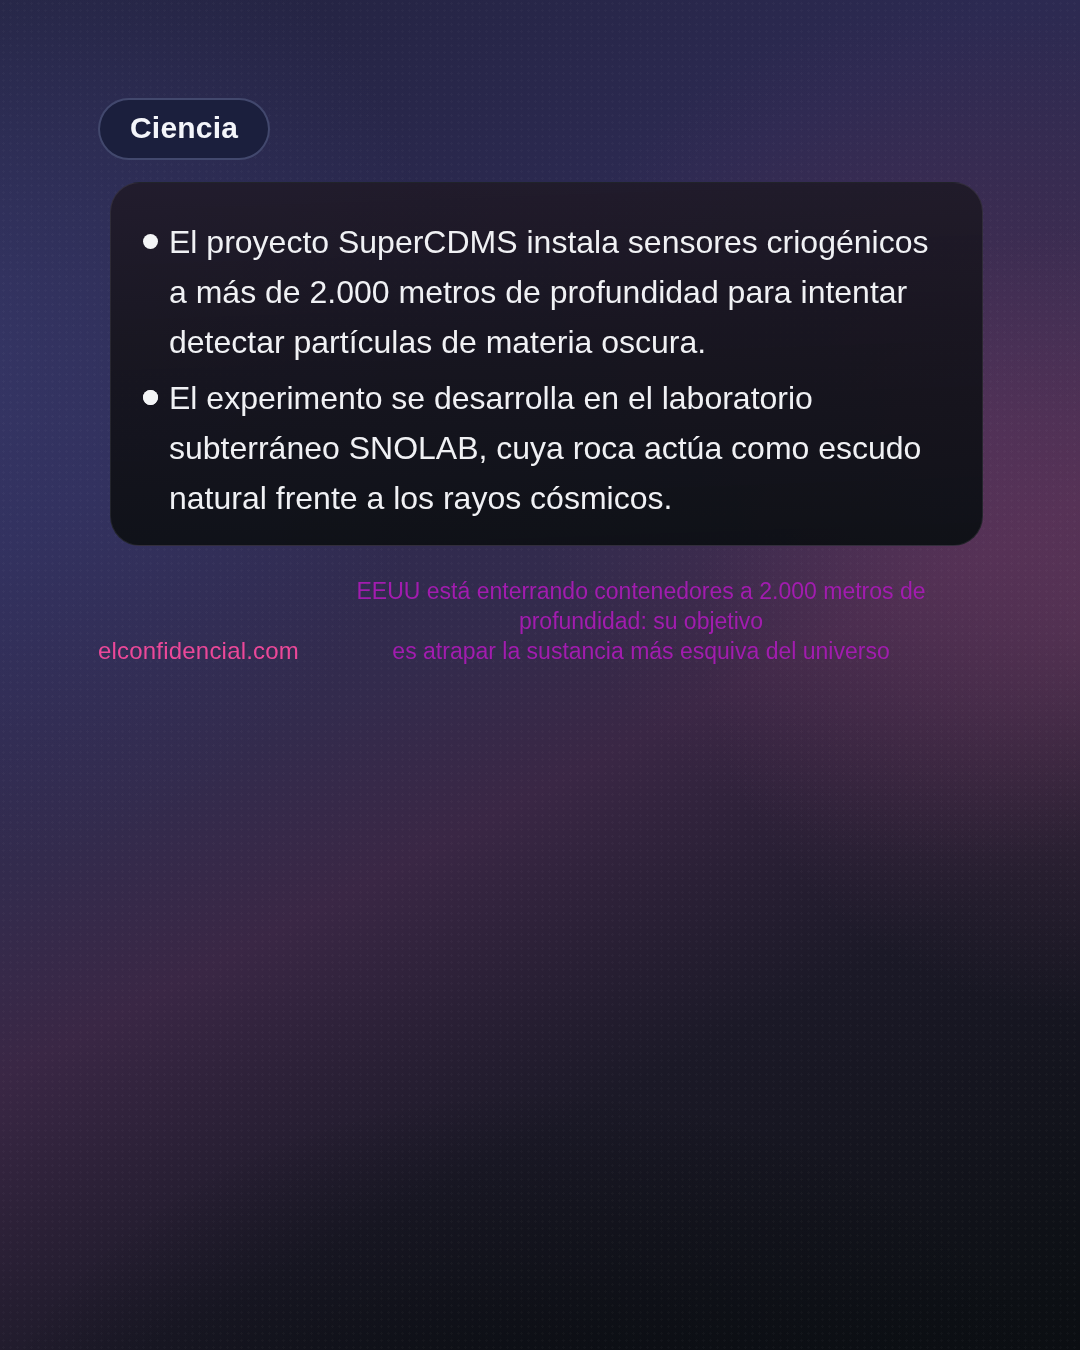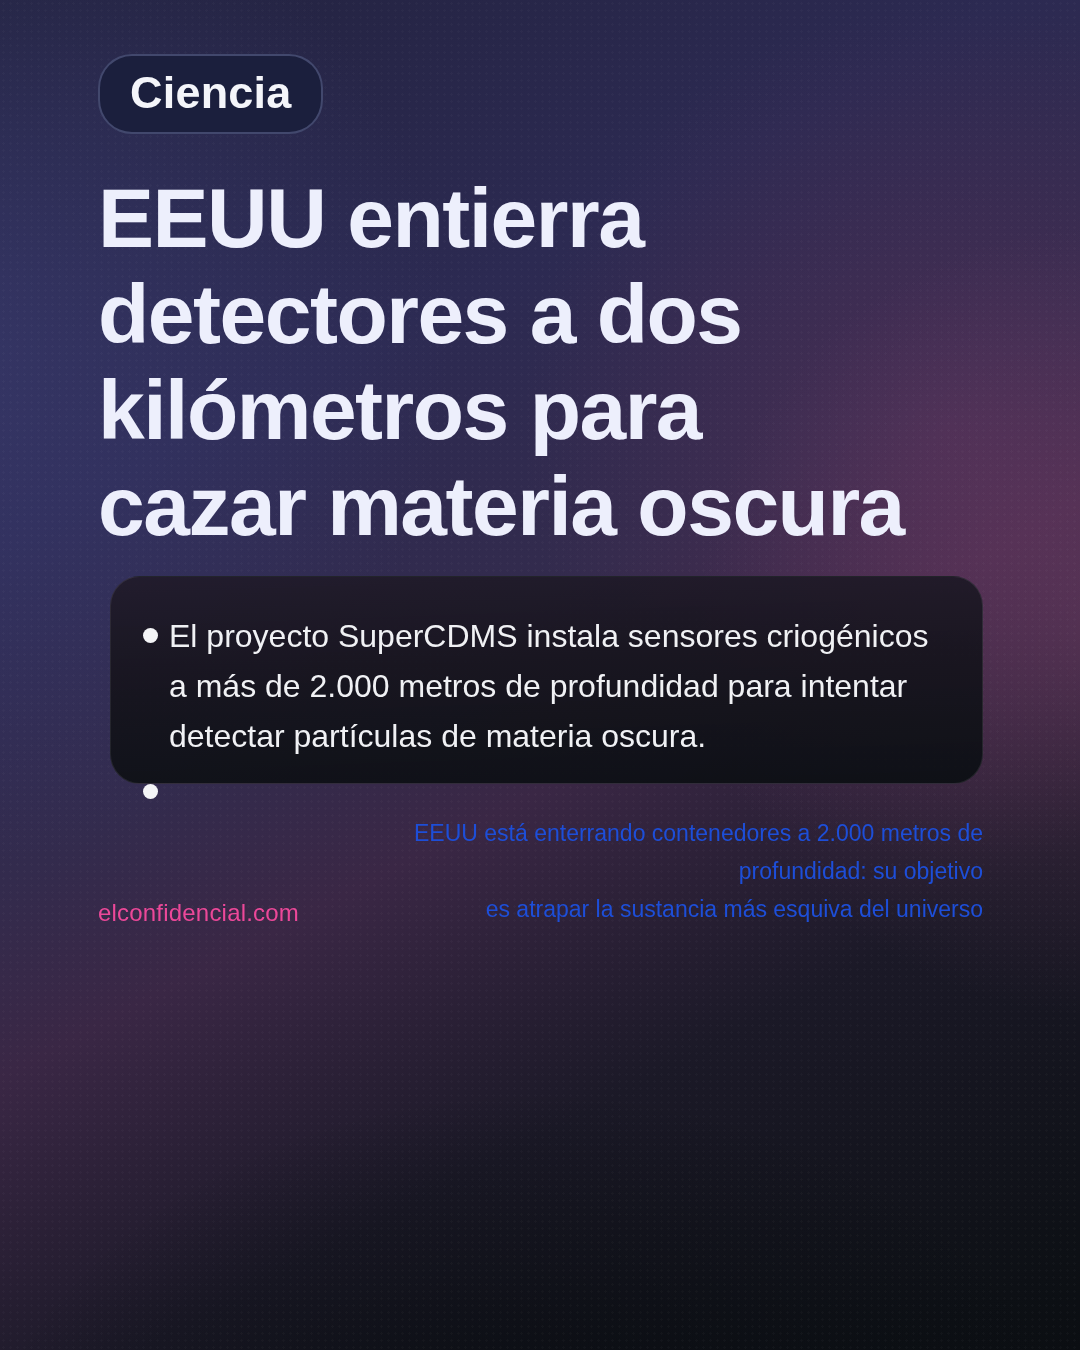--- a/index.html
+++ b/index.html
@@ -28,27 +28,27 @@
     background-image: radial-gradient(rgba(255,255,255,0.022) 1px, transparent 1.3px);
     background-size: 7px 7px;
   }
   .content {
     position: relative;
     z-index: 1;
     padding: 0 97px 0 98px;
   }
   .badge {
     display: inline-block;
-    margin-top: 54px;
+    margin-top: 98px;
     padding: 11px 30px 13px 30px;
     background: #1b1f3d;
     border: 2px solid rgba(132, 140, 188, 0.38);
     border-radius: 34px;
     color: #f4f5fa;
-    font-size: 45px;
+    font-size: 30px;
     font-weight: 700;
     letter-spacing: 0.2px;
   }
   .headline {
     margin: 36px 0 0 0;
     font-size: 84px;
     line-height: 96px;
     font-weight: 800;
     letter-spacing: -1.5px;
     color: #edeffc;
@@ -96,48 +96,48 @@
   }
   .brand {
     font-size: 24px;
     color: #ec4899;
     letter-spacing: 0.2px;
     padding-bottom: 1px;
   }
   .caption {
     width: 712px;
     font-size: 23px;
-    line-height: 38px;
-    color: #1d4ed8;
+    line-height: 30px;
+    color: #a21caf;
     white-space: pre-line;
-    text-align: right;
+    text-align: center;
   }
 </style>
 </head>
 <body>
 
 <div class="content">
 
   <div class="badge">
     <span>Ciencia</span>
   </div>
 
-  <h1 class="headline">EEUU entierra
-detectores a dos
-kilómetros para
-cazar materia oscura</h1>
 
   <div class="summary-card">
     <ul class="bullet-list">
       <li>
         <span class="bullet-dot"></span>
         <span>El proyecto SuperCDMS instala sensores criogénicos a más de 2.000 metros de profundidad para intentar detectar partículas de materia oscura.</span>
       </li>
       <li>
         <span class="bullet-dot"></span>
+      </li>
+      <li>
+        <span class="bullet-dot"></span>
+        <span>El experimento se desarrolla en el laboratorio subterráneo SNOLAB, cuya roca actúa como escudo natural frente a los rayos cósmicos.</span>
       </li>
     </ul>
   </div>
 
   <div class="footer">
     <div class="brand">elconfidencial.com</div>
     <div class="caption">EEUU está enterrando contenedores a 2.000 metros de profundidad: su objetivo
 es atrapar la sustancia más esquiva del universo</div>
   </div>
 

